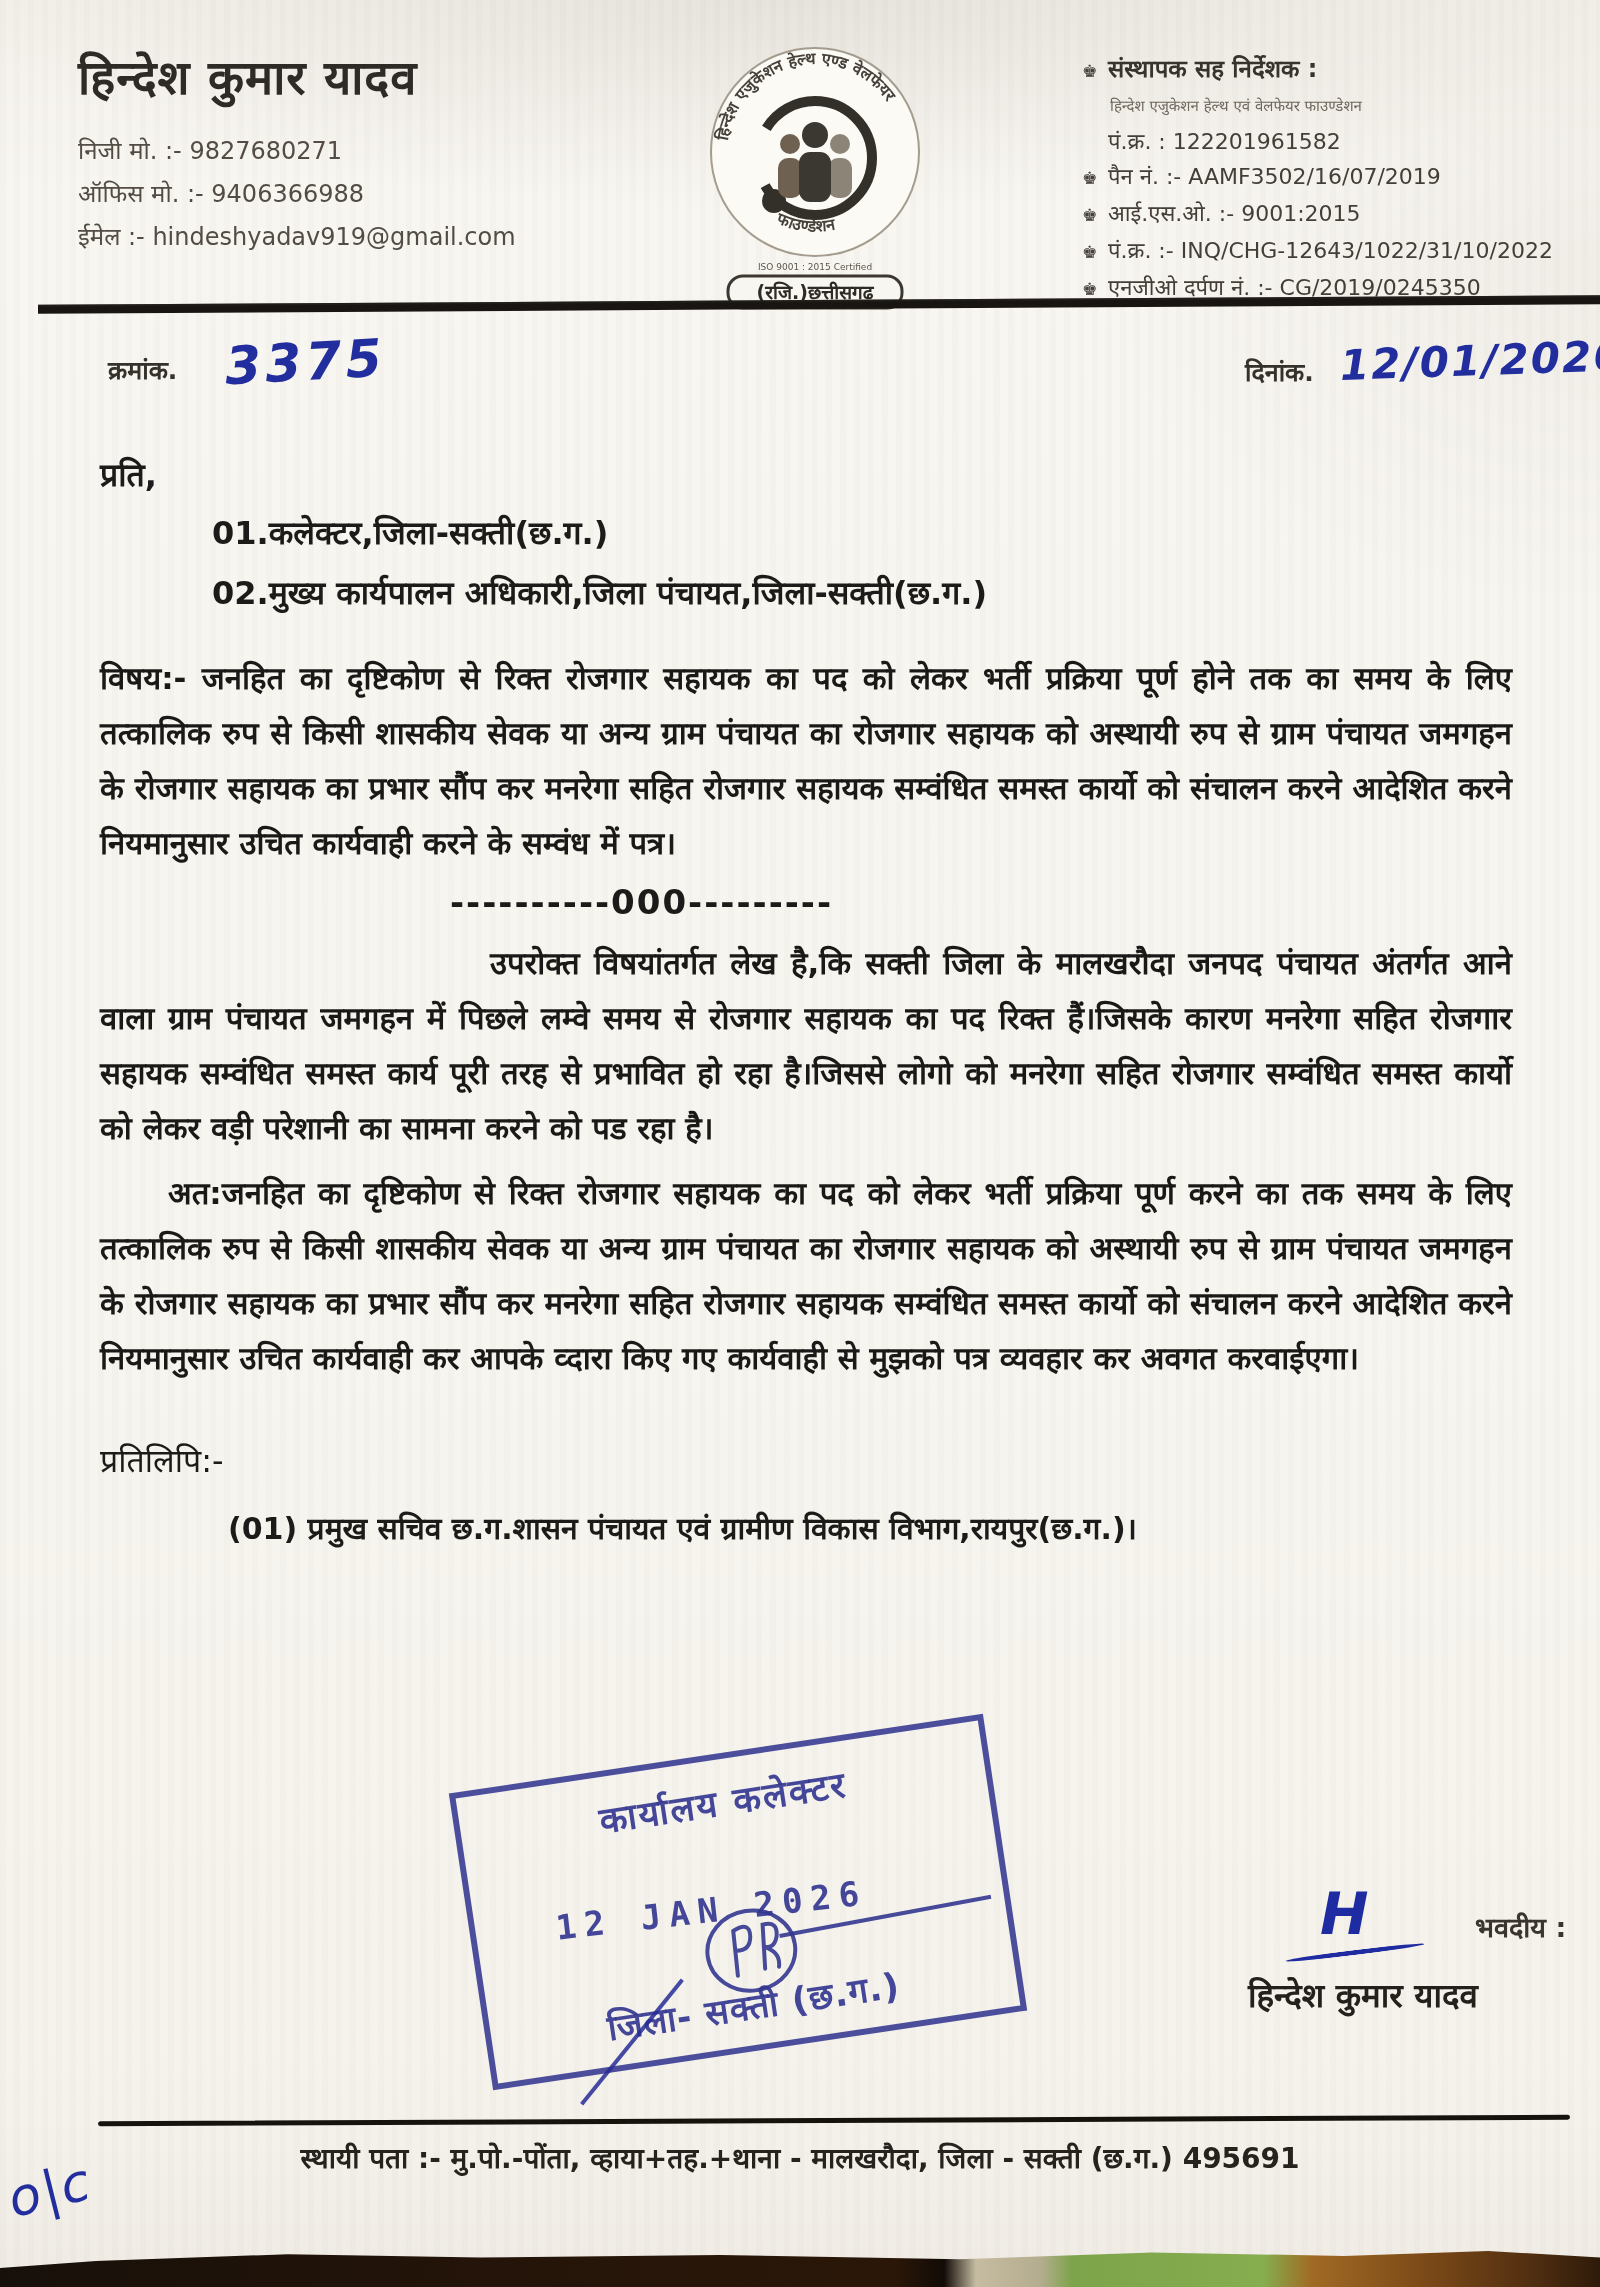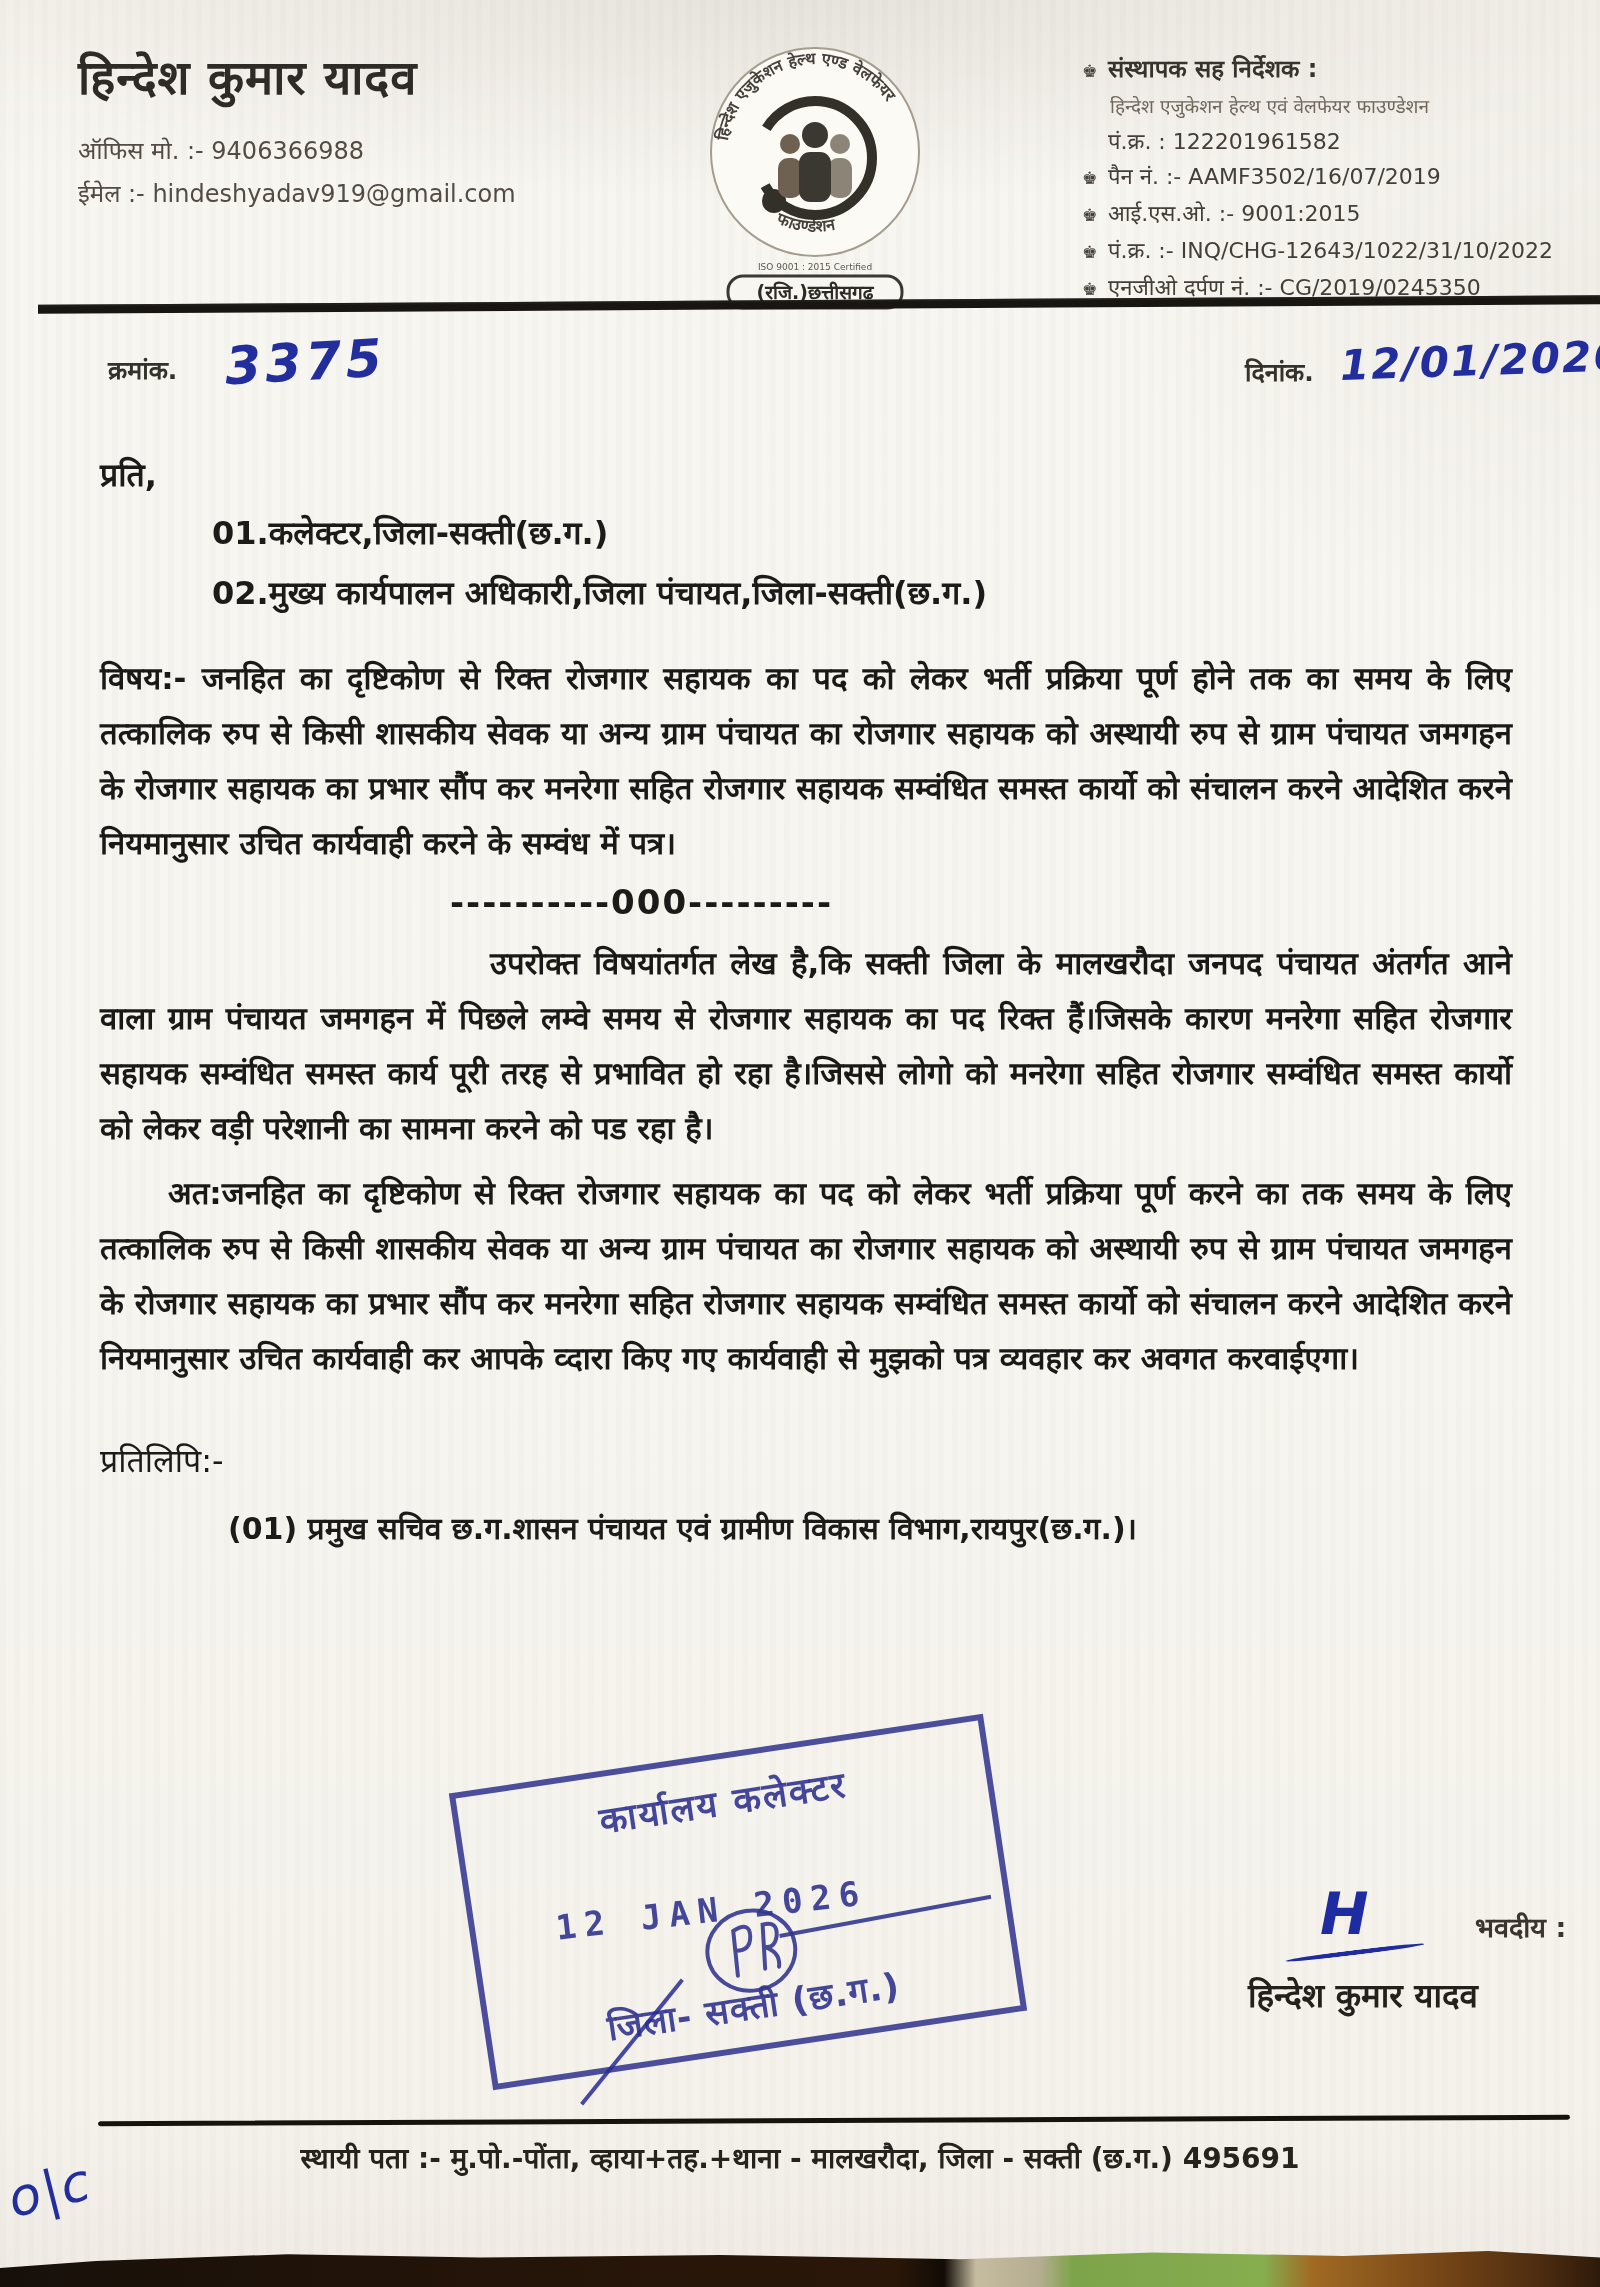--- a/index.html
+++ b/index.html
@@ -18,21 +18,21 @@
   
   .lh-left { position:absolute; left:78px; top:44px; width:430px; }
   .lh-name { font-size:47px; font-weight:bold; color:#2e2a26; letter-spacing:1px; }
   .lh-contact { margin-top:22px; font-size:24px; line-height:43px; color:#524c44; }
   .lh-contact div { white-space:nowrap; }
 
   .logo-wrap { position:absolute; left:690px; top:38px; width:250px; height:272px; }
 
   .lh-right { position:absolute; left:1082px; top:52px; width:500px; font-size:22px; line-height:35px; color:#433e37; }
   .lh-right .founder-label { font-weight:bold; color:#37332d; font-size:24px; }
-  .lh-right .founder-name { color:#6f675c; padding-left:28px; font-size:19px; }
+  .lh-right .founder-name { color:#6f675c; padding-left:28px; font-size:15px; }
   .crown { display:inline-block; width:26px; font-size:17px; color:#45403a; }
   .reg-line { white-space:nowrap; }
   .reg-indent { padding-left:26px; }
 
   .header-rule { position:absolute; left:38px; right:0; top:300px; height:9px;
     border-top:2px solid rgba(40,38,34,.55); background:#181512; transform:rotate(-0.35deg); }
 
   
   .ref-row { position:absolute; left:0; top:330px; width:100%; height:90px; }
   .serial-label { position:absolute; left:108px; top:22px; font-size:25px; font-weight:bold; color:#35312b; }
@@ -85,20 +85,21 @@
   }
 </style>
 </head>
 <body>
 
 <div class="page">
 
   <div class="lh-left">
     <div class="lh-name">हिन्देश कुमार यादव</div>
     <div class="lh-contact">
+      <div>निजी मो. :- 9827680271</div>
       <div>ऑफिस मो. :- 9406366988</div>
       <div>ईमेल :- hindeshyadav919@gmail.com</div>
     </div>
   </div>
 
   <div class="logo-wrap">
     <svg width="250" height="272" viewBox="0 0 250 272">
       <circle cx="125" cy="114" r="104" fill="#fcfaf5" stroke="#a49c8f" stroke-width="2"></circle>
       <defs>
         <path id="arcTop" d="M 37,114 A 88,88 0 0 1 213,114"></path>

